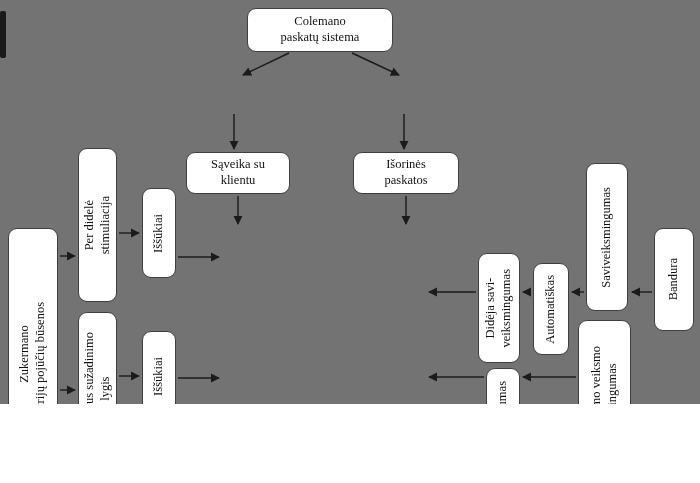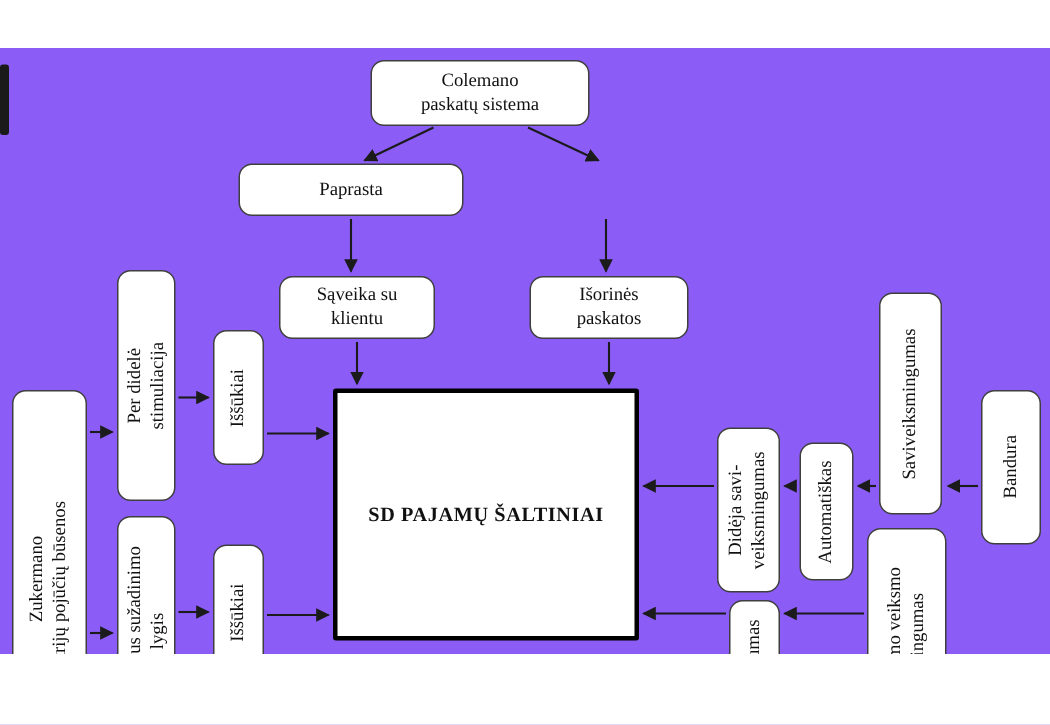--- a/index.html
+++ b/index.html
@@ -4,23 +4,22 @@
 <style>
   * { box-sizing: border-box; margin: 0; padding: 0; }
   html, body { background: #ffffff; }
   body {
     font-family: "Liberation Serif", "DejaVu Serif", serif;
     width: 700px; height: 483px;
   }
   .canvas {
     position: relative;
     width: 700px; height: 404px;
-    background: #8b5cf6;
+    background: #737373;
     overflow: hidden;
-    margin-top: 32px;
   }
   .node {
     position: absolute;
     display: flex;
     align-items: center;
     justify-content: center;
     background: #ffffff;
     border: 1.5px solid #3f3f3f;
     color: #111111;
     font-size: 12.5px;
@@ -63,38 +62,32 @@
 <div class="canvas">
 
   <div class="artifact" style="left:0;top:11px;width:6px;height:47px"></div>
   <div class="artifact" style="left:0;top:466px;width:5px;height:17px"></div>
 
   <div class="node round" style="left:247px;top:8px;width:146px;height:44px;">
     <span class="lbl">Colemano
 paskatų sistema</span>
   </div>
 
-  <div class="node round" style="left:159px;top:77px;width:150px;height:35px;">
-    <span class="lbl">Paprasta</span>
-  </div>
 
 
   <div class="node round" style="left:186px;top:152px;width:104px;height:42px;">
     <span class="lbl">Sąveika su
 klientu</span>
   </div>
 
   <div class="node round" style="left:353px;top:152px;width:106px;height:42px;">
     <span class="lbl">Išorinės
 paskatos</span>
   </div>
 
-  <div class="node central" style="left:222px;top:227px;width:204px;height:168px;">
-    <span class="lbl">SD PAJAMŲ ŠALTINIAI</span>
-  </div>
 
   <div class="node round vert" style="left:8px;top:228px;width:50px;height:252px;">
     <span class="lbl">Zukermano
 trijų pojūčių būsenos</span>
   </div>
 
   <div class="node round vert" style="left:78px;top:148px;width:39px;height:154px;">
     <span class="lbl">Per didelė
 stimuliacija</span>
   </div>

